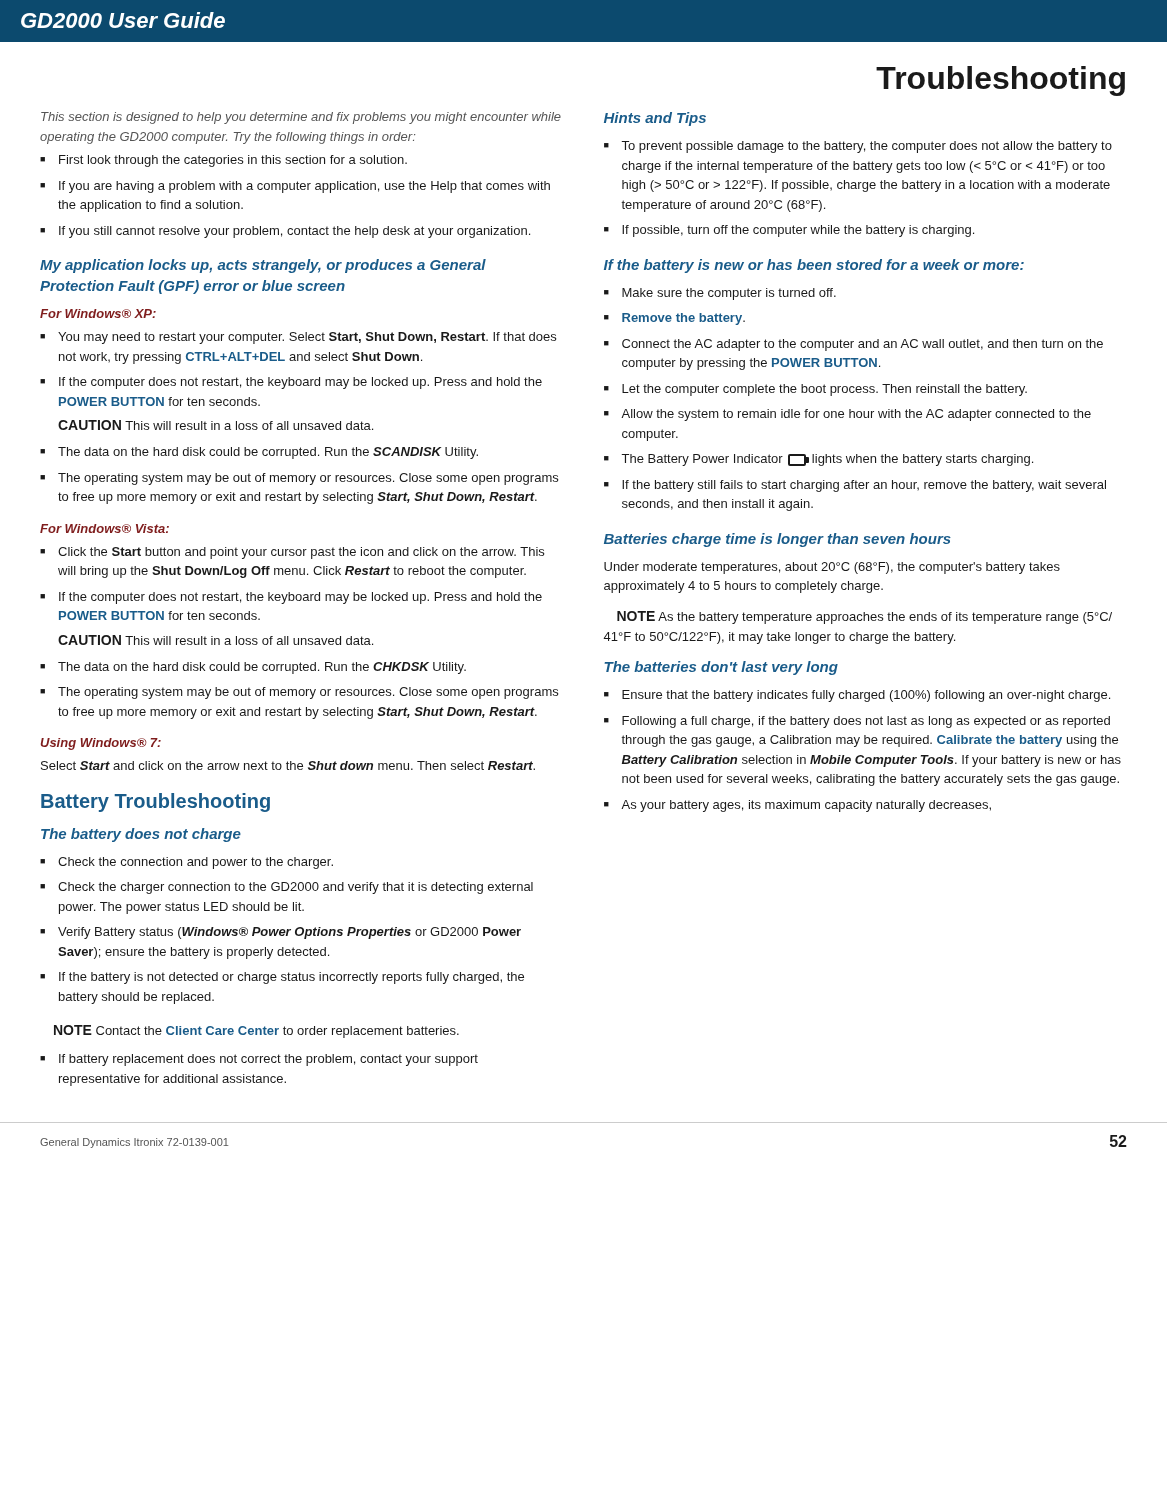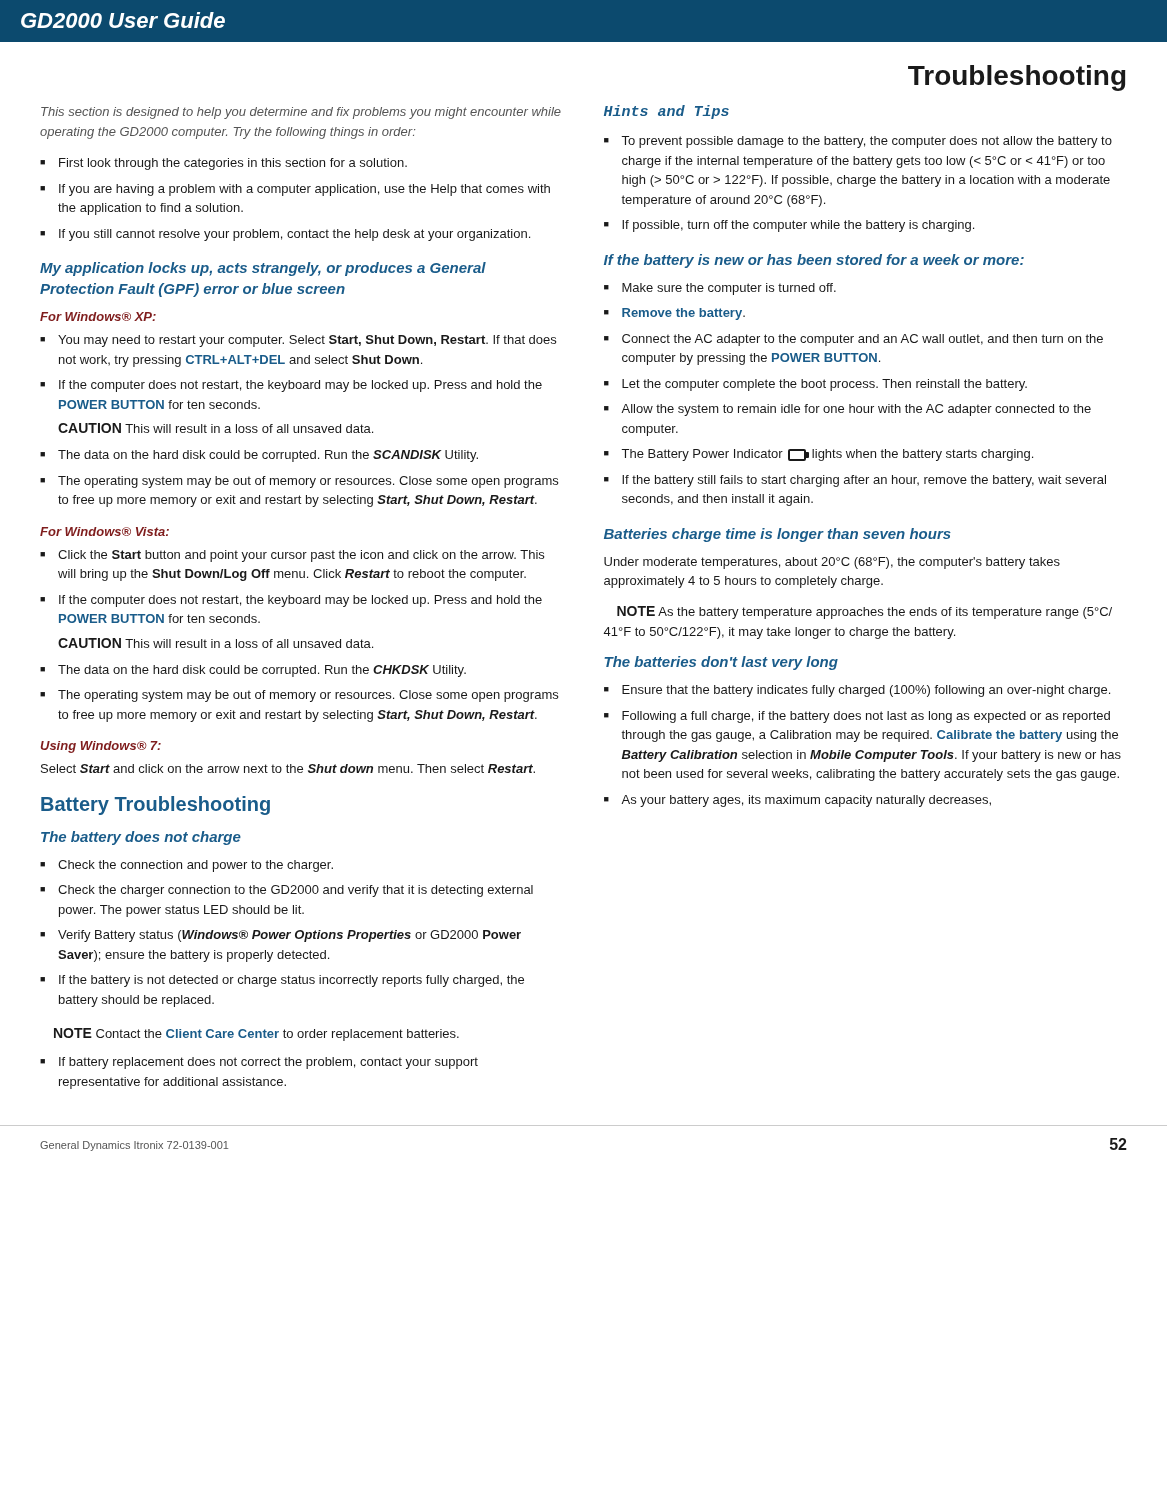--- a/index.html
+++ b/index.html
@@ -26,21 +26,21 @@
       font-weight: bold;
       font-style: italic;
     }
 
     
     .page-title-section {
       text-align: right;
       padding: 18px 40px 10px 40px;
     }
     .page-title {
-      font-size: 28px;
+      font-size: 32px;
       font-weight: bold;
       color: #1a1a1a;
       margin-left: 43px;
     }
 
     
     .content-wrapper {
       display: flex;
       padding: 0 40px;
       gap: 40px;
@@ -53,21 +53,21 @@
       flex: 1;
       min-width: 0;
     }
 
     
     .intro-text {
       font-style: italic;
       color: #555;
       font-size: 13px;
       line-height: 1.5;
-      margin-bottom: 12px;
+      margin-bottom: 4px;
     }
 
     
     ul.content-list {
       list-style: none;
       padding: 0;
       margin-bottom: 14px;
     }
     ul.content-list li {
       padding-left: 18px;
@@ -259,21 +259,21 @@
     </div>
 
     <ul class="content-list" style="margin-top:8px;">
       <li>If battery replacement does not correct the problem, contact your support representative for additional assistance.</li>
     </ul>
 
   </div>
 
   <div class="col-right">
 
-    <div class="subsection-heading-italic" style="margin-top:0;font-family:Liberation Mono, monospace;">Hints and Tips</div>
+    <div class="subsection-heading-italic" style="margin-top:0;">Hints and Tips</div>
 
     <ul class="content-list">
       <li>
         To prevent possible damage to the battery, the computer does not allow the battery to charge if the internal temperature of the battery gets too low (&lt; 5°C or &lt; 41°F) or too high (&gt; 50°C or &gt; 122°F). If possible, charge the battery in a location with a moderate temperature of around 20°C (68°F).
       </li>
       <li>
         If possible, turn off the computer while the battery is charging.
       </li>
     </ul>
 

